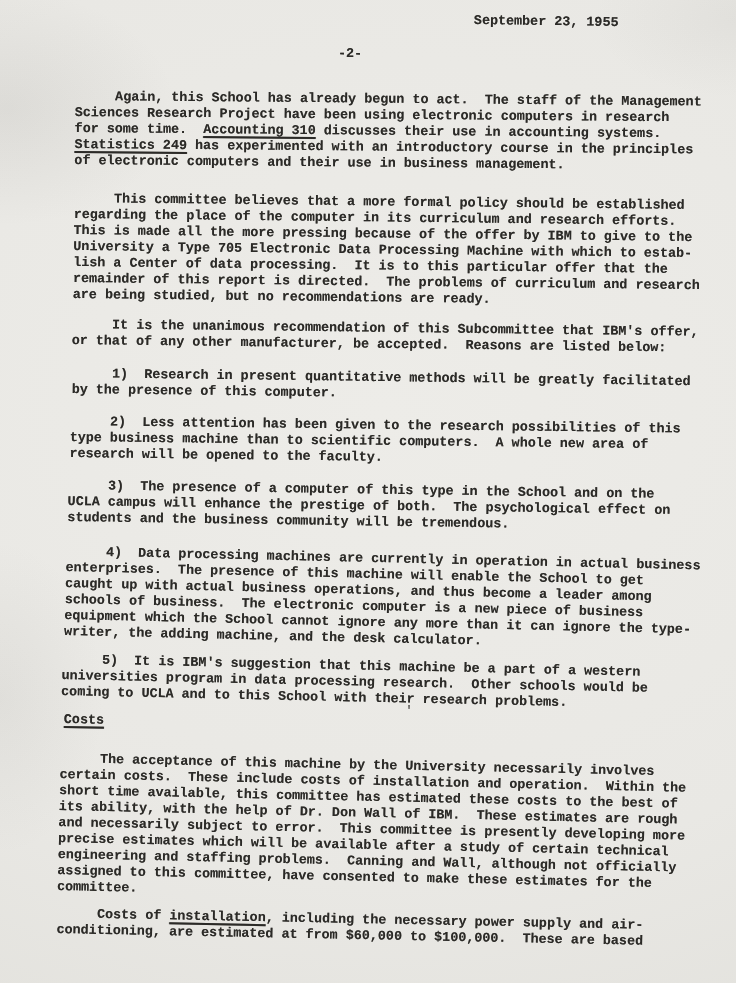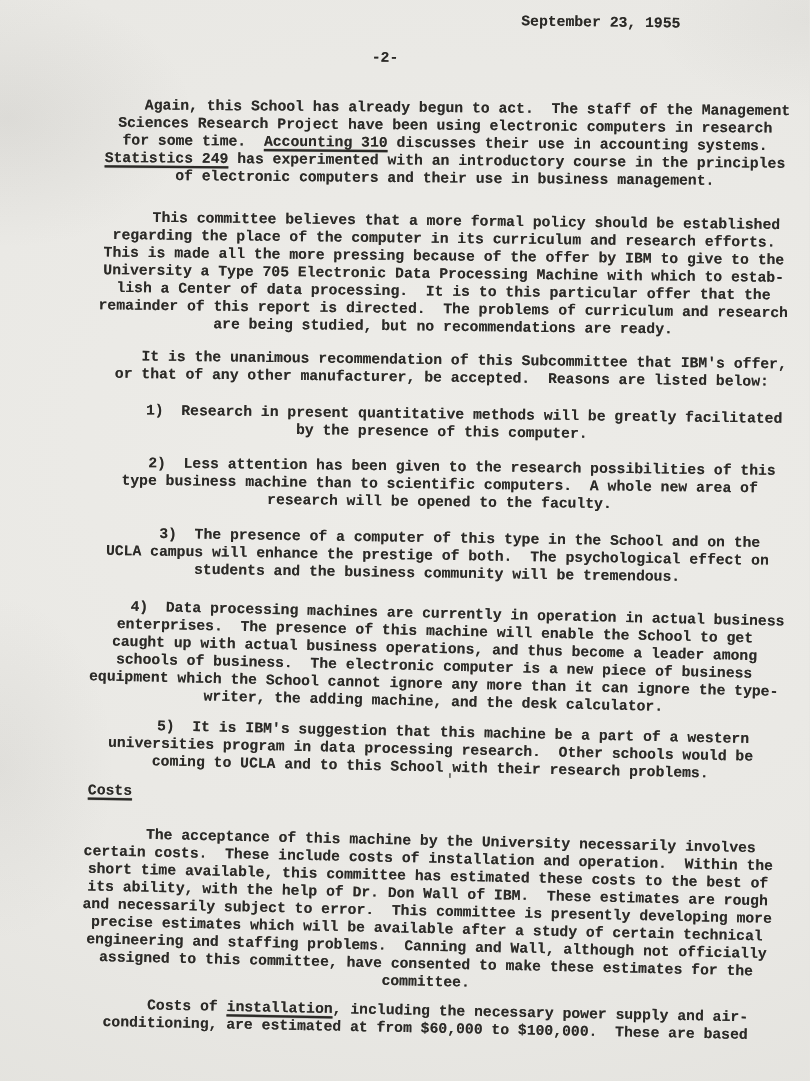--- a/index.html
+++ b/index.html
@@ -9,21 +9,20 @@
     height: 983px;
     overflow: hidden;
     background:
       radial-gradient(ellipse 260px 180px at 1% 11%, rgba(125,123,118,0.12), transparent 65%),
       radial-gradient(ellipse 160px 240px at 0% 71%, rgba(125,123,118,0.09), transparent 65%),
       radial-gradient(ellipse 220px 120px at 100% 2%, rgba(125,123,118,0.07), transparent 65%),
       radial-gradient(ellipse 980px 760px at 52% 42%, #edece8 0%, #e9e8e4 62%, #e1e0db 100%);
     font-family: "Liberation Mono", "DejaVu Sans Mono", monospace;
     font-weight: 700;
     color: #2b2a27;
-    text-align: center;
   }
   .tw {
     position: absolute;
     margin: 0;
     width: 660px;
     font-size: 13.4px;
     line-height: 16px;
     white-space: pre-wrap;
     transform-origin: 0 0;
     text-shadow: 0 0 0.6px rgba(43,42,39,0.55);
@@ -83,21 +82,21 @@
 schools of business.  The electronic computer is a new piece of business
 equipment which the School cannot ignore any more than it can ignore the type-
 writer, the adding machine, and the desk calculator.</p>
 
   <p class="tw" style="left:62px; top:652px; transform:rotate(1.25deg);">     5)  It is IBM's suggestion that this machine be a part of a western
 universities program in data processing research.  Other schools would be
 coming to UCLA and to this School with their research problems.</p>
 
   <span class="artifact" style="left:405px; top:703px;">'</span>
 
-  <p class="tw short u" style="left:80px; top:712px; transform:rotate(0.9deg);">Costs</p>
+  <p class="tw short u" style="left:64px; top:712px; transform:rotate(0.9deg);">Costs</p>
 
   <p class="tw" style="left:60px; top:751px; transform:rotate(1.25deg);">     The acceptance of this machine by the University necessarily involves
 certain costs.  These include costs of installation and operation.  Within the
 short time available, this committee has estimated these costs to the best of
 its ability, with the help of Dr. Don Wall of IBM.  These estimates are rough
 and necessarily subject to error.  This committee is presently developing more
 precise estimates which will be available after a study of certain technical
 engineering and staffing problems.  Canning and Wall, although not officially
 assigned to this committee, have consented to make these estimates for the
 committee.</p>

